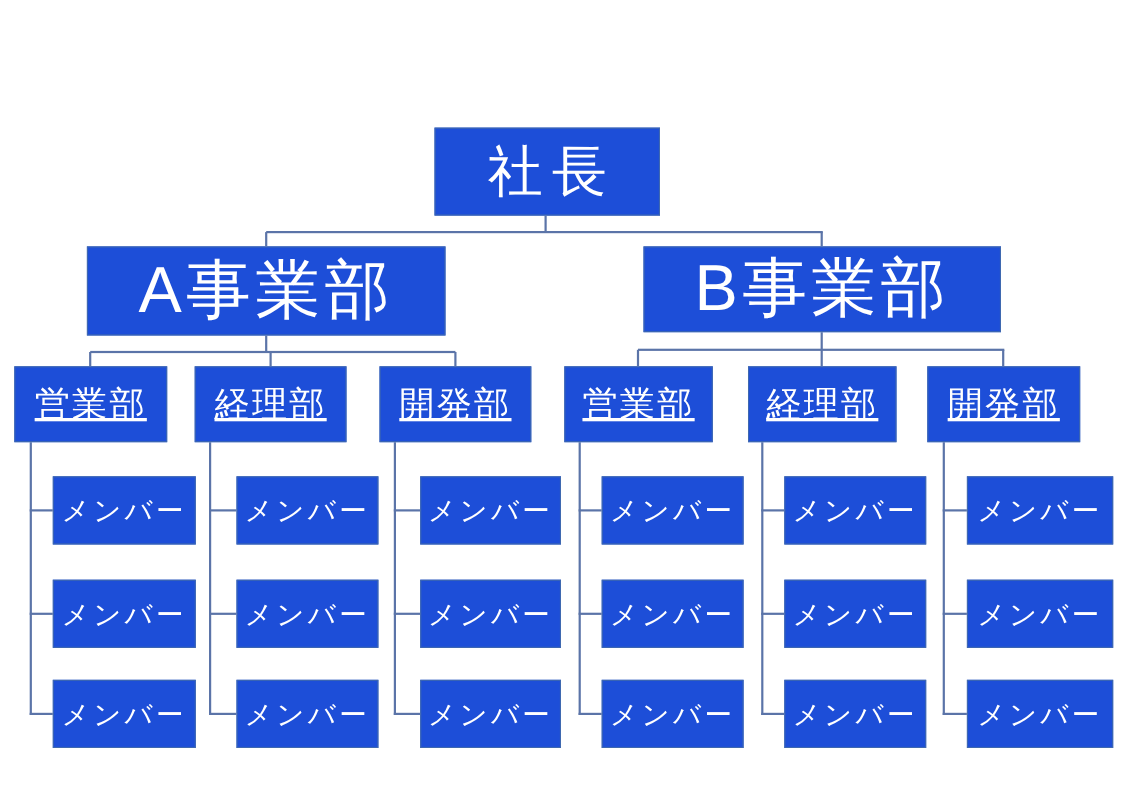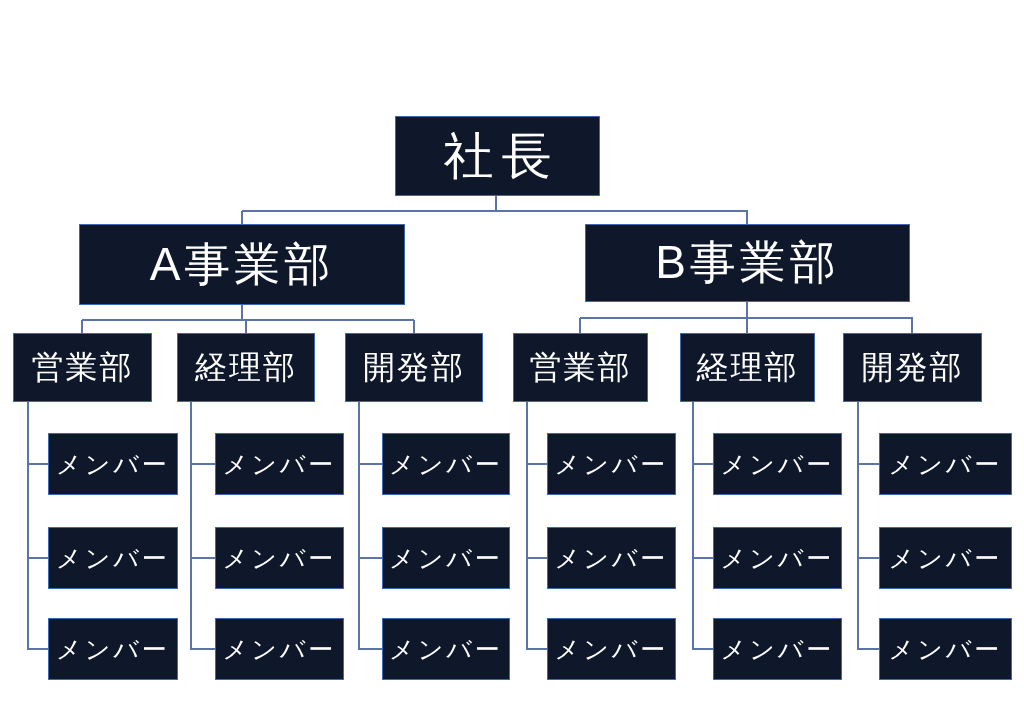--- a/index.html
+++ b/index.html
@@ -6,27 +6,27 @@
   .canvas{
     position:relative;width:1024px;height:725px;background:#ffffff;
     font-family:"Liberation Sans","DejaVu Sans",sans-serif;overflow:hidden;
   }
   .chart-title{
     position:absolute;top:8px;left:0;width:1024px;margin:0;
     text-align:center;font-size:44px;font-weight:700;letter-spacing:5px;
     color:#000000;
   }
   .box{
-    position:absolute;background:#0f172a;border:1px solid #3E68B0;
+    position:absolute;background:#1d4ed8;border:1px solid #3E68B0;
     color:#FFFFFF;display:flex;align-items:center;justify-content:center;
     box-sizing:border-box;white-space:nowrap;
   }
   .president{font-size:50px;letter-spacing:8px;padding-left:8px;}
-  .division{font-size:46px;letter-spacing:4px;}
-  .department{font-size:32px;letter-spacing:2px;}
+  .division{font-size:59px;letter-spacing:4px;}
+  .department{font-size:32px;letter-spacing:2px;text-decoration:underline;}
   .member{font-size:25px;letter-spacing:3px;text-align:center;}
   .line{position:absolute;background:#5B74A8;}
 
   
   .pres-box{left:395px;top:116px;width:205px;height:80px;}
   .div-a{left:79px;top:224px;width:326px;height:81px;}
   .div-b{left:585px;top:224px;width:325px;height:78px;}
 
   .dept-a1{left:13px; top:333px;width:139px;height:69px;}
   .dept-a2{left:177px;top:333px;width:138px;height:69px;}

